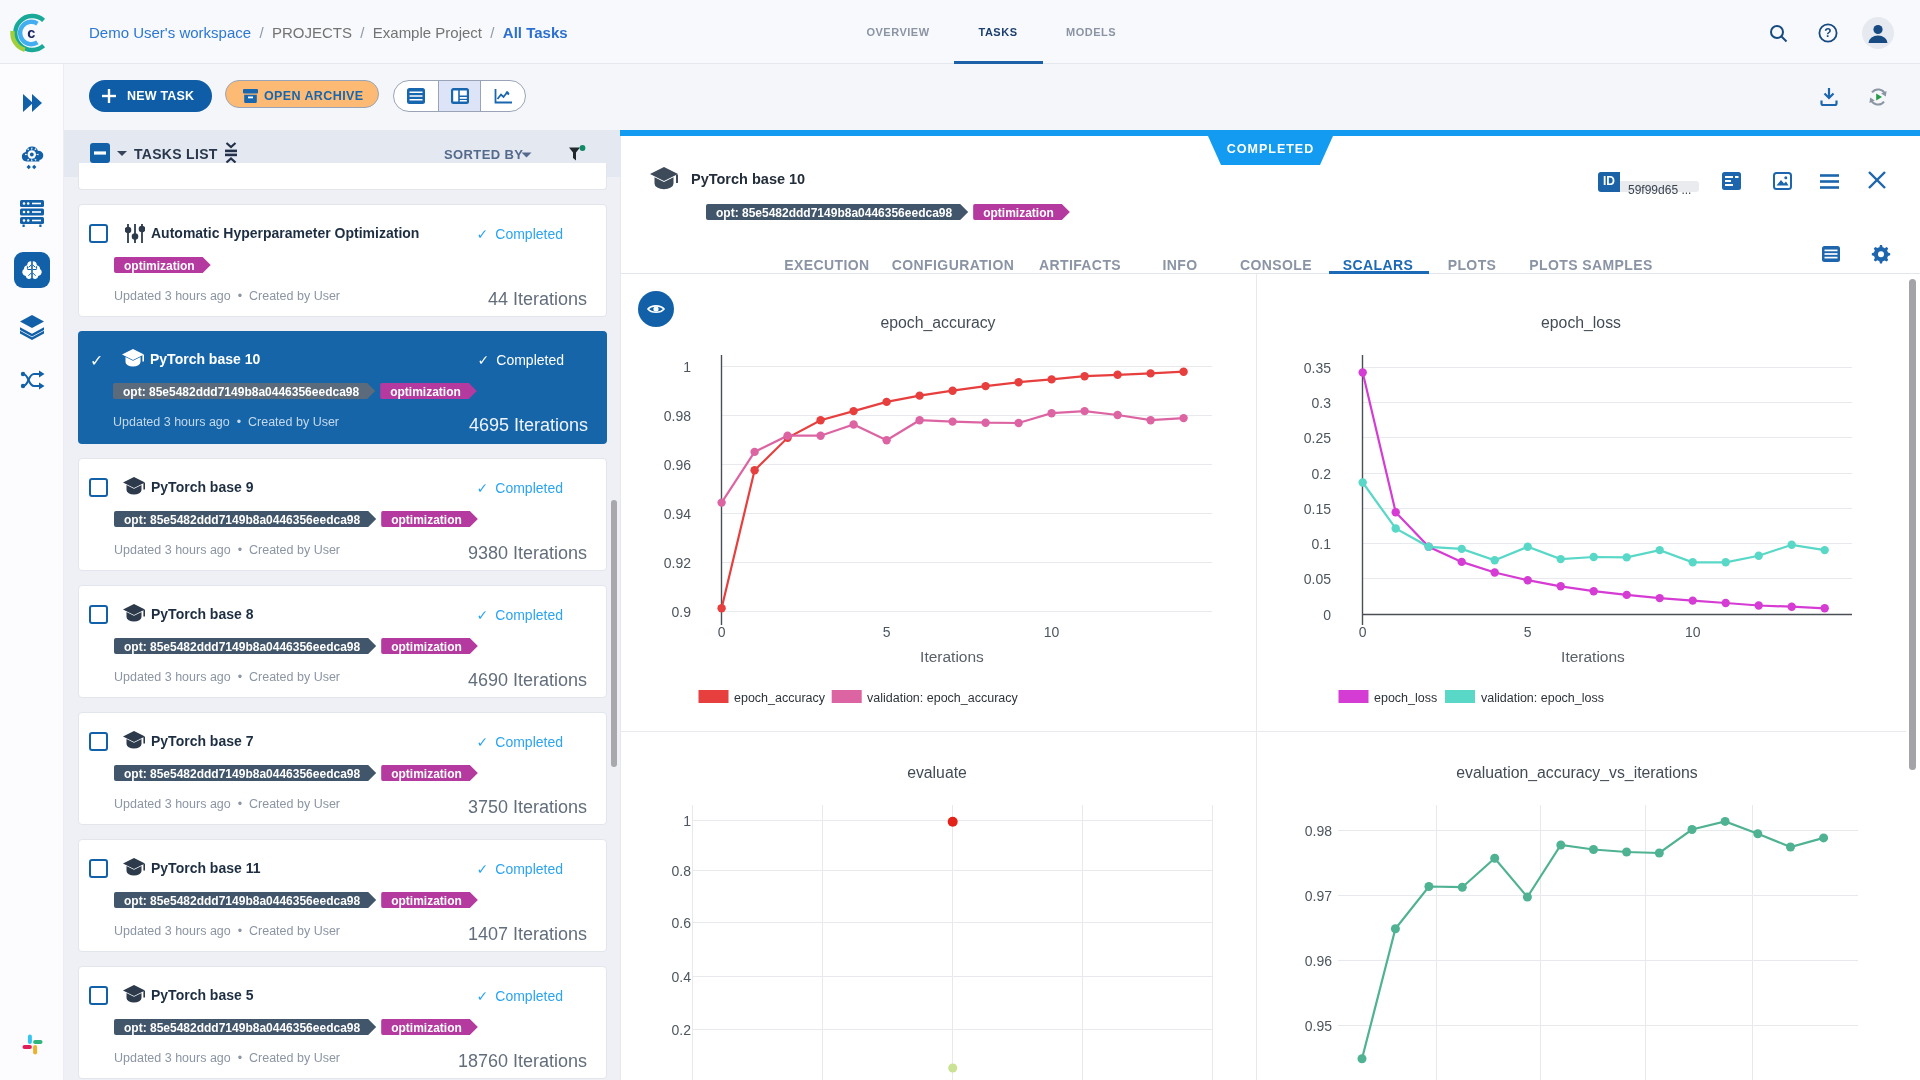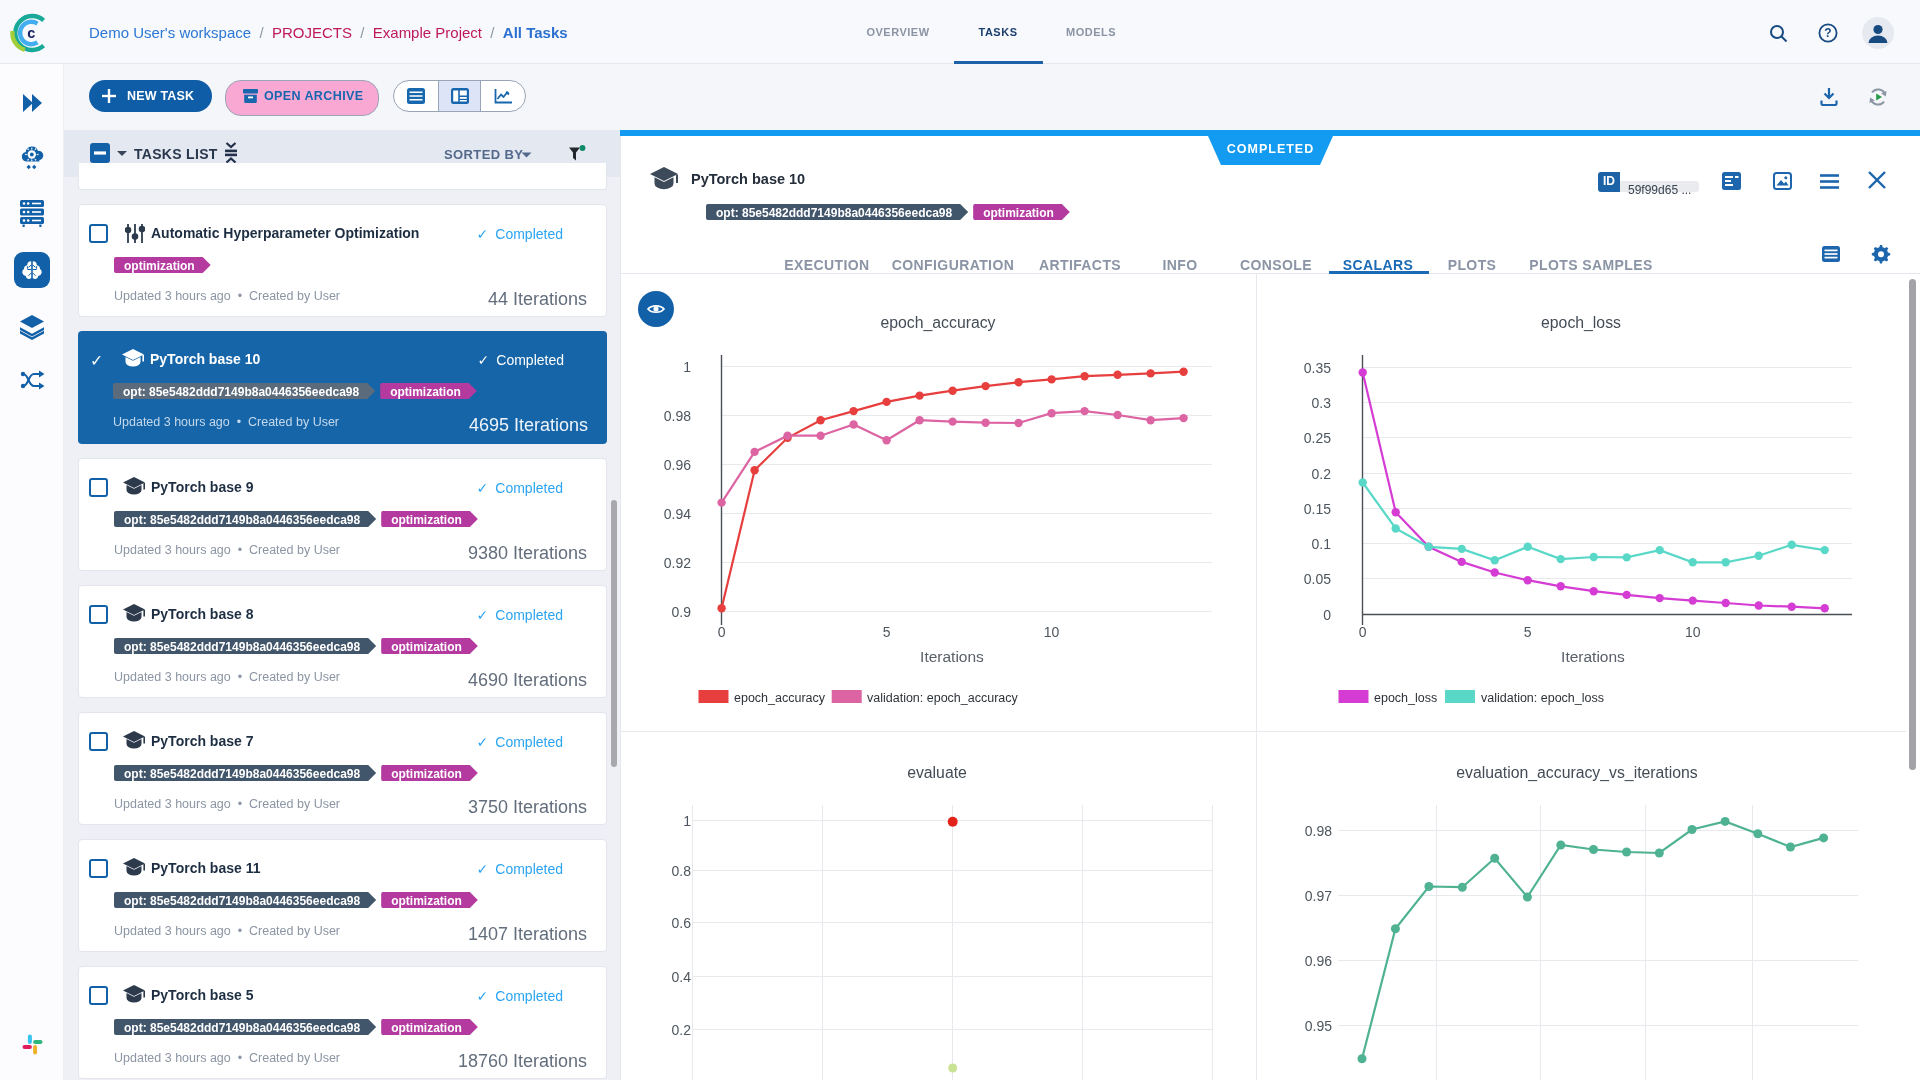--- a/index.html
+++ b/index.html
@@ -5,33 +5,33 @@
   * { margin:0; padding:0; box-sizing:border-box; }
   html,body { width:1920px; height:1080px; overflow:hidden; }
   body { font-family:"Liberation Sans", sans-serif; background:#f5f6fa; position:relative; }
   .abs { position:absolute; }
   svg text { font-family:"Liberation Sans", sans-serif; }
 
   
   .tophdr { position:absolute; left:0; top:0; width:1920px; height:64px; background:#f8f9fc; border-bottom:1px solid #e6e8ef; }
   .crumb { position:absolute; left:89px; top:24px; font-size:15px; color:#8e99a8; white-space:nowrap; }
   .crumb a { color:#2b77d4; text-decoration:none; }
-  .crumb .dk { color:#be185d; }
+  .crumb .dk { color:#737373; }
   .crumb b { color:#2b70d0; font-weight:bold; }
   .toptab { position:absolute; top:26px; font-size:11px; letter-spacing:.5px; color:#8b94a4; font-weight:bold; transform:translateX(-50%); }
   .toptab.on { color:#1b3f6e; }
   .tundl { position:absolute; top:61px; height:3px; background:#1c61a8; }
 
   
   .rail { position:absolute; left:0; top:0; width:64px; height:1080px; background:#fcfcfe; border-right:1px solid #ededf3; }
   .braintile { position:absolute; left:14px; top:252px; width:36px; height:36px; border-radius:9px; background:#1261a8; }
 
   
   .btn-new { position:absolute; left:89px; top:80px; width:123px; height:32px; border-radius:16px; background:#0e5da6; color:#fff; font-size:12.5px; font-weight:bold; letter-spacing:.2px; line-height:32px; text-align:left; padding-left:38px; }
-  .btn-arch { position:absolute; left:225px; top:80px; width:154px; height:36px; border-radius:16px; background:#f9a8d4; border:1px solid #99a5b6; color:#1766ae; font-size:12.5px; font-weight:bold; letter-spacing:.4px; line-height:30px; text-align:left; padding-left:38px; }
+  .btn-arch { position:absolute; left:225px; top:80px; width:154px; height:28px; border-radius:16px; background:#fdba74; border:1px solid #99a5b6; color:#1766ae; font-size:12.5px; font-weight:bold; letter-spacing:.4px; line-height:30px; text-align:left; padding-left:38px; }
   .seg { position:absolute; left:393px; top:80px; width:133px; height:32px; border-radius:16px; background:#fff; border:1px solid #99a5b6; overflow:hidden; display:flex; }
   .seg > div { width:44.3px; height:100%; display:flex; align-items:center; justify-content:center; }
   .seg > div.mid { background:#dde4f7; border-left:1px solid #99a5b6; border-right:1px solid #99a5b6; }
 
   
   .listbar { position:absolute; left:64px; top:130px; width:556px; height:47px; background:#e4e8f1; }
   .listarea { position:absolute; left:64px; top:177px; width:556px; height:903px; background:#eef0f6; }
 
   
   .card { position:absolute; left:78px; width:529px; height:113px; background:#fff; border:1px solid #e2e5ec; border-radius:4px; }

